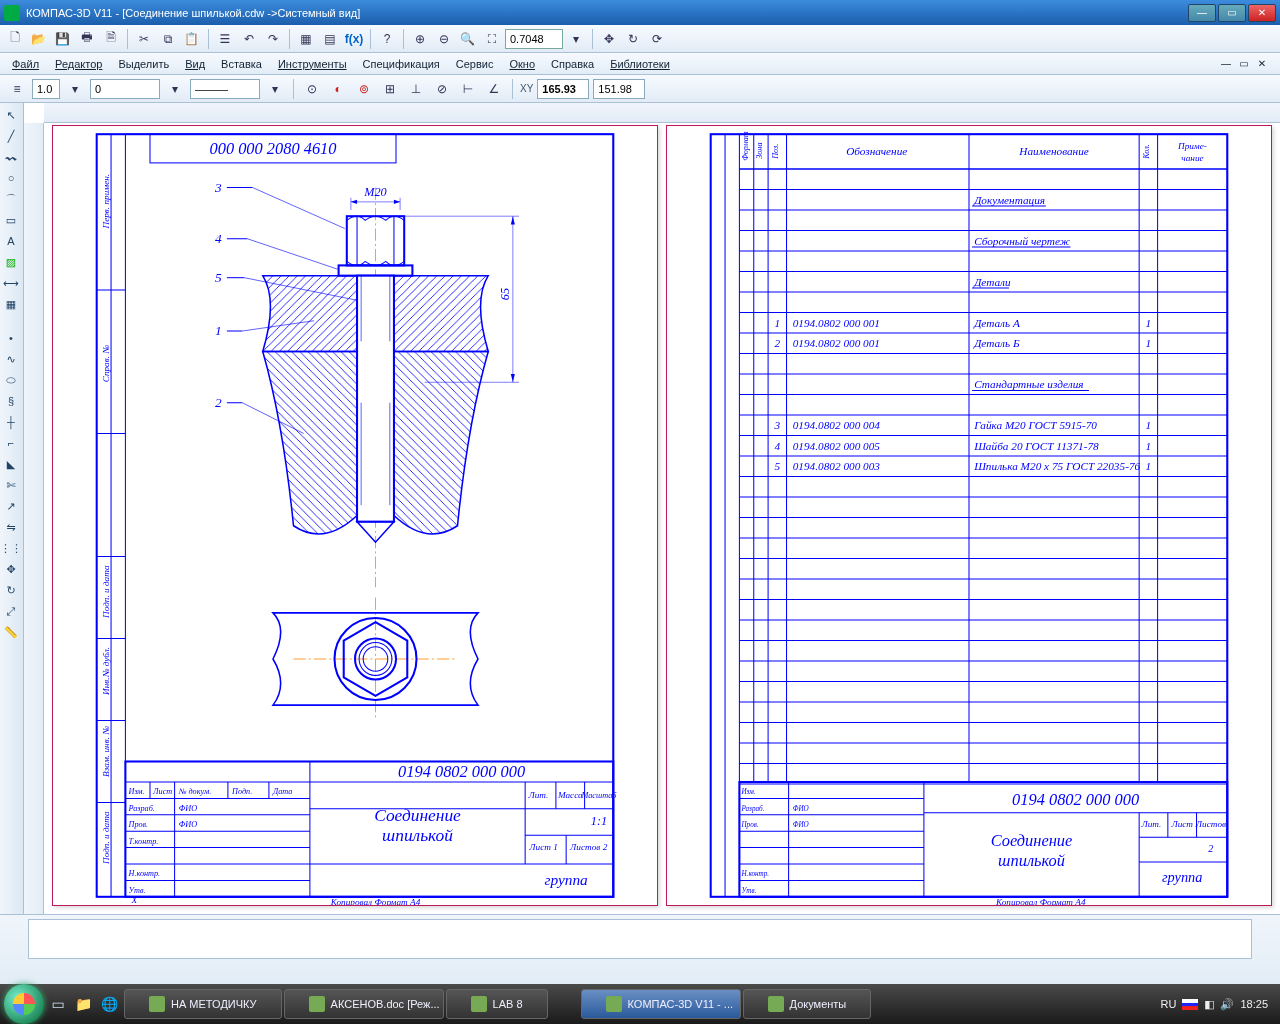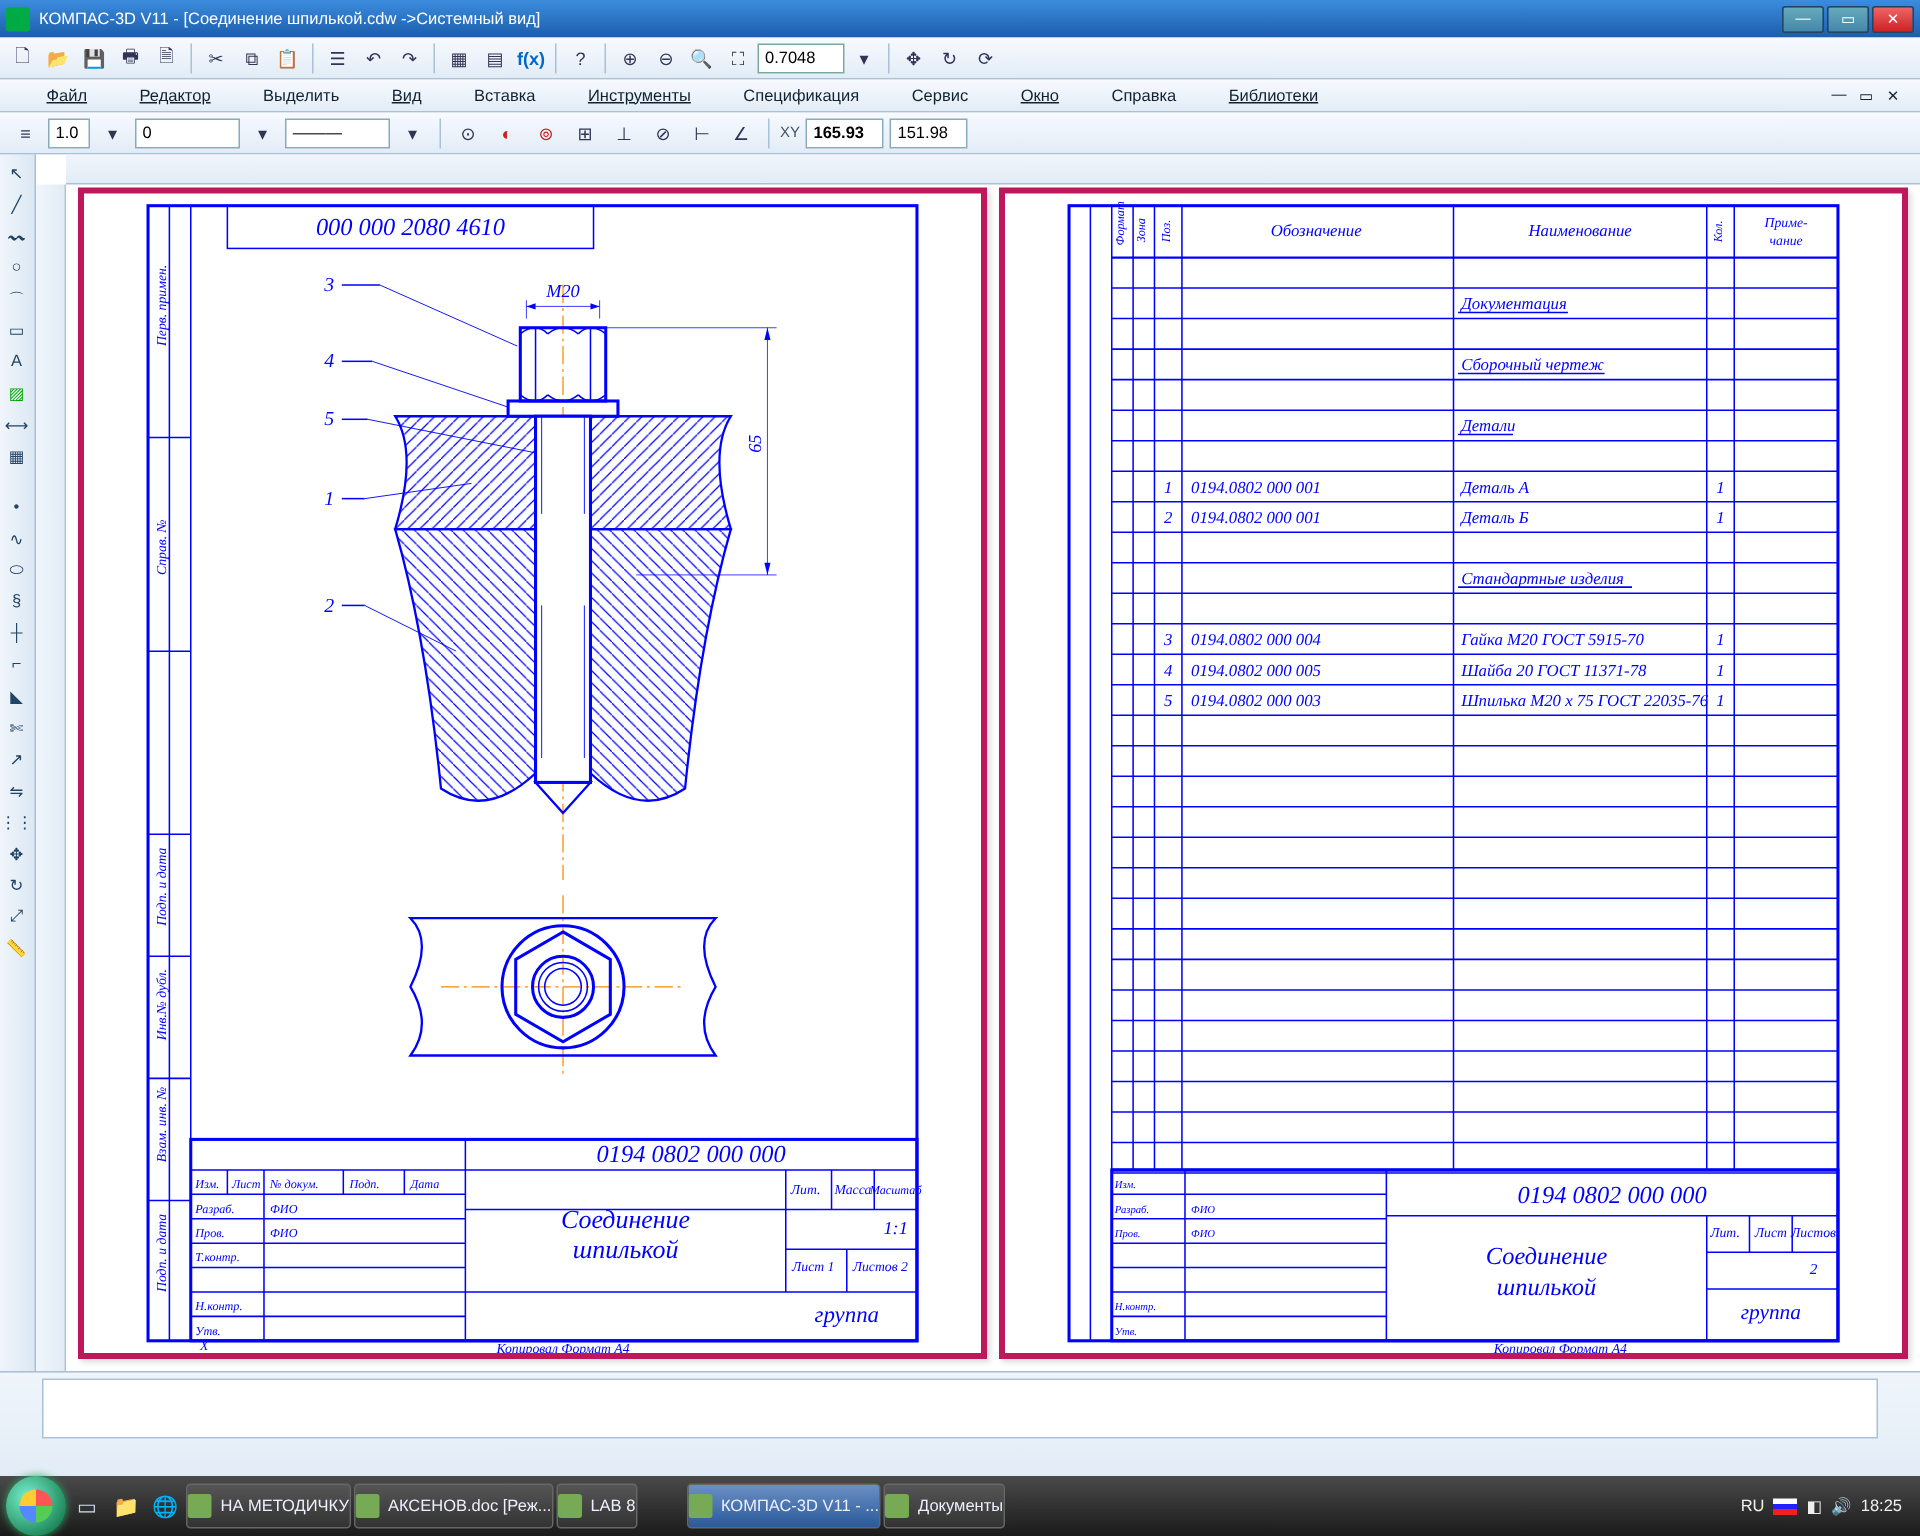--- a/index.html
+++ b/index.html
@@ -7,43 +7,43 @@
 .titlebar { height:25px; background:linear-gradient(#3c8cde,#1b5eab); display:flex; align-items:center; padding:0 4px; color:#fff; }
 .titlebar .icon { width:16px; height:16px; background:#0a4; border-radius:2px; margin-right:6px; }
 .titlebar .winbtns { margin-left:auto; display:flex; gap:2px; }
 .winbtn { width:28px; height:18px; background:linear-gradient(#6ab,#48a); border:1px solid #246; border-radius:2px; display:flex; align-items:center; justify-content:center; color:#fff; font-size:10px; }
 .winbtn.close { background:linear-gradient(#e66,#c22); }
 .toolbar { height:28px; background:linear-gradient(#f7faff,#e2ecf6); border-bottom:1px solid #a9c0d6; display:flex; align-items:center; padding:0 4px; gap:2px; }
 .tbtn { width:22px; height:22px; border:1px solid transparent; display:flex; align-items:center; justify-content:center; font-size:12px; color:#335; border-radius:2px; }
 .sep { width:1px; height:20px; background:#a9c0d6; margin:0 3px; }
 .zoom-input { width:58px; height:20px; border:1px solid #7a9; font-size:11px; padding:0 4px; background:#fff; }
 .menubar { height:22px; background:linear-gradient(#f7faff,#e2ecf6); border-bottom:1px solid #a9c0d6; display:flex; align-items:center; padding:0 4px; font-size:11px; color:#123; }
-.menubar span { padding:3px 8px; cursor:default;margin-left:19px; }
+.menubar span { padding:3px 8px; cursor:default; }
 .menubar u { text-decoration:underline; }
 .mdi-btns { margin-left:auto; display:flex; gap:2px; padding-right:6px; }
 .mdi-btn { width:16px; height:14px; color:#123; font-size:10px; display:flex; align-items:center; justify-content:center; }
 .proptoolbar { height:28px; background:linear-gradient(#f7faff,#e2ecf6); border-bottom:1px solid #a9c0d6; display:flex; align-items:center; padding:0 6px; gap:4px; font-size:11px; }
 .pinput { height:20px; border:1px solid #8ab; background:#fff; font-size:11px; padding:0 4px; }
 .workspace { position:absolute; top:103px; left:0; right:0; bottom:110px; display:flex; }
 .left-toolbox { width:24px; background:linear-gradient(90deg,#f0f5fb,#dce8f3); border-right:1px solid #a9c0d6; display:flex; flex-direction:column; gap:1px; padding:2px 1px; }
 .ltbtn { width:20px; height:20px; display:flex; align-items:center; justify-content:center; font-size:11px; color:#246; }
 .canvas-area { flex:1; background:#fff; position:relative; overflow:hidden; }
 .ruler-h { position:absolute; top:0; left:20px; right:0; height:20px; background:linear-gradient(#f0f5fb,#e2ecf6); border-bottom:1px solid #a9c0d6; }
 .ruler-v { position:absolute; top:20px; left:0; bottom:0; width:20px; background:linear-gradient(90deg,#f0f5fb,#e2ecf6); border-right:1px solid #a9c0d6; }
 .drawing-sheets { position:absolute; top:22px; left:28px; right:8px; bottom:8px; display:flex; gap:8px; }
-.sheet { background:#fff; border:4px solid #be185d; box-shadow:2px 2px 4px rgba(0,0,0,.15); position:relative; flex:1; }
+.sheet { background:#fff; border:1px solid #be185d; box-shadow:2px 2px 4px rgba(0,0,0,.15); position:relative; flex:1; }
 svg text { font-family:'Times New Roman',serif; font-style:italic; }
 .bottom-panel { position:absolute; left:0; right:0; bottom:40px; height:70px; background:linear-gradient(#f0f5fb,#e2ecf6); border-top:1px solid #a9c0d6; padding:4px 28px; }
 .bottom-panel .panel-inner { width:100%; height:40px; background:#fff; border:1px solid #a9c0d6; }
 .statusbar { position:absolute; left:0; right:0; bottom:40px; transform:translateY(28px); height:22px; background:linear-gradient(#f0f5fb,#dce8f3); border-top:1px solid #a9c0d6; font-size:11px; color:#234; padding:4px 8px; white-space:nowrap; overflow:hidden; }
 .taskbar { position:absolute; bottom:0; left:0; right:0; height:40px; background:linear-gradient(#4a4a4a,#1a1a1a); display:flex; align-items:center; padding:0 4px; gap:2px; }
 .start { width:40px; height:40px; border-radius:50%; background:radial-gradient(circle at 35% 35%,#7ec,#063); box-shadow:0 0 6px #3a6; display:flex; align-items:center; justify-content:center; }
 .start-orb { width:22px; height:22px; border-radius:50%; background:conic-gradient(#f55 0 90deg,#5c5 90deg 180deg,#58f 180deg 270deg,#fc3 270deg 360deg); }
 .ql { width:24px; height:32px; display:flex; align-items:center; justify-content:center; color:#cde; font-size:14px; }
-.taskbtn { height:30px; padding:0 0; background:linear-gradient(#555,#333); border:1px solid #666; border-radius:3px; color:#eef; display:flex; align-items:center; gap:6px; font-size:11px; max-width:160px; overflow:hidden; white-space:nowrap; }
+.taskbtn { height:30px; padding:0 24px; background:linear-gradient(#555,#333); border:1px solid #666; border-radius:3px; color:#eef; display:flex; align-items:center; gap:6px; font-size:11px; max-width:160px; overflow:hidden; white-space:nowrap; }
 .taskbtn.active { background:linear-gradient(#6a8fc4,#2a5a9a);margin-left:31px; }
 .taskbtn .ti { width:16px; height:16px; background:#7a5; border-radius:2px; flex-shrink:0; }
 .tray { margin-left:auto; display:flex; align-items:center; gap:6px; color:#eee; font-size:11px; padding:0 8px; }
 .flag { width:16px; height:11px; background:linear-gradient(#fff 33%,#22f 33% 66%,#e22 66%); }
 </style>
 </head>
 <body>
 
 <div class="titlebar">
   <div class="icon"></div>

